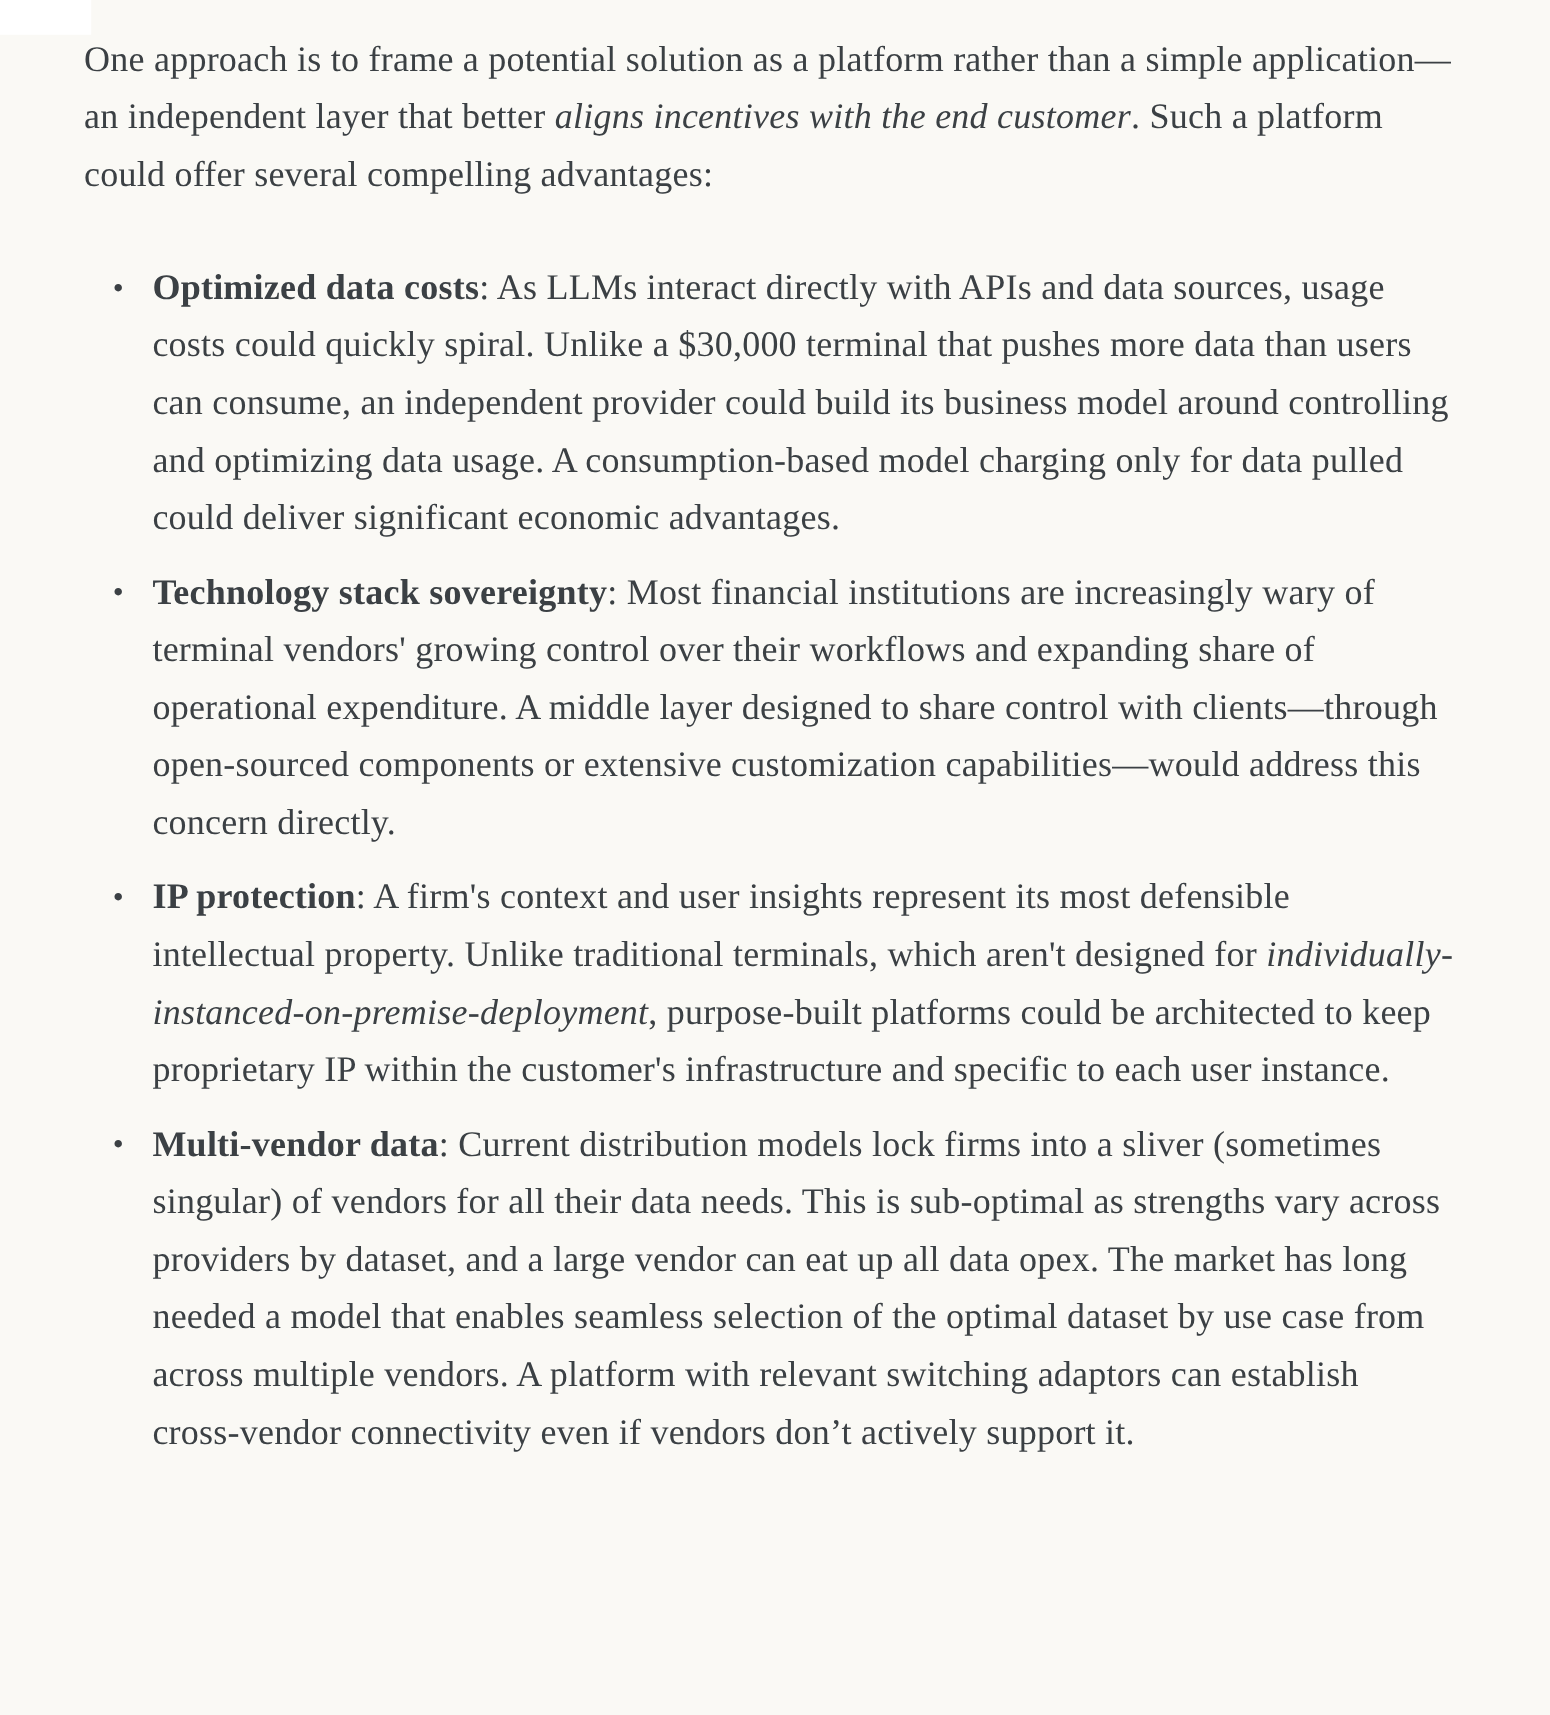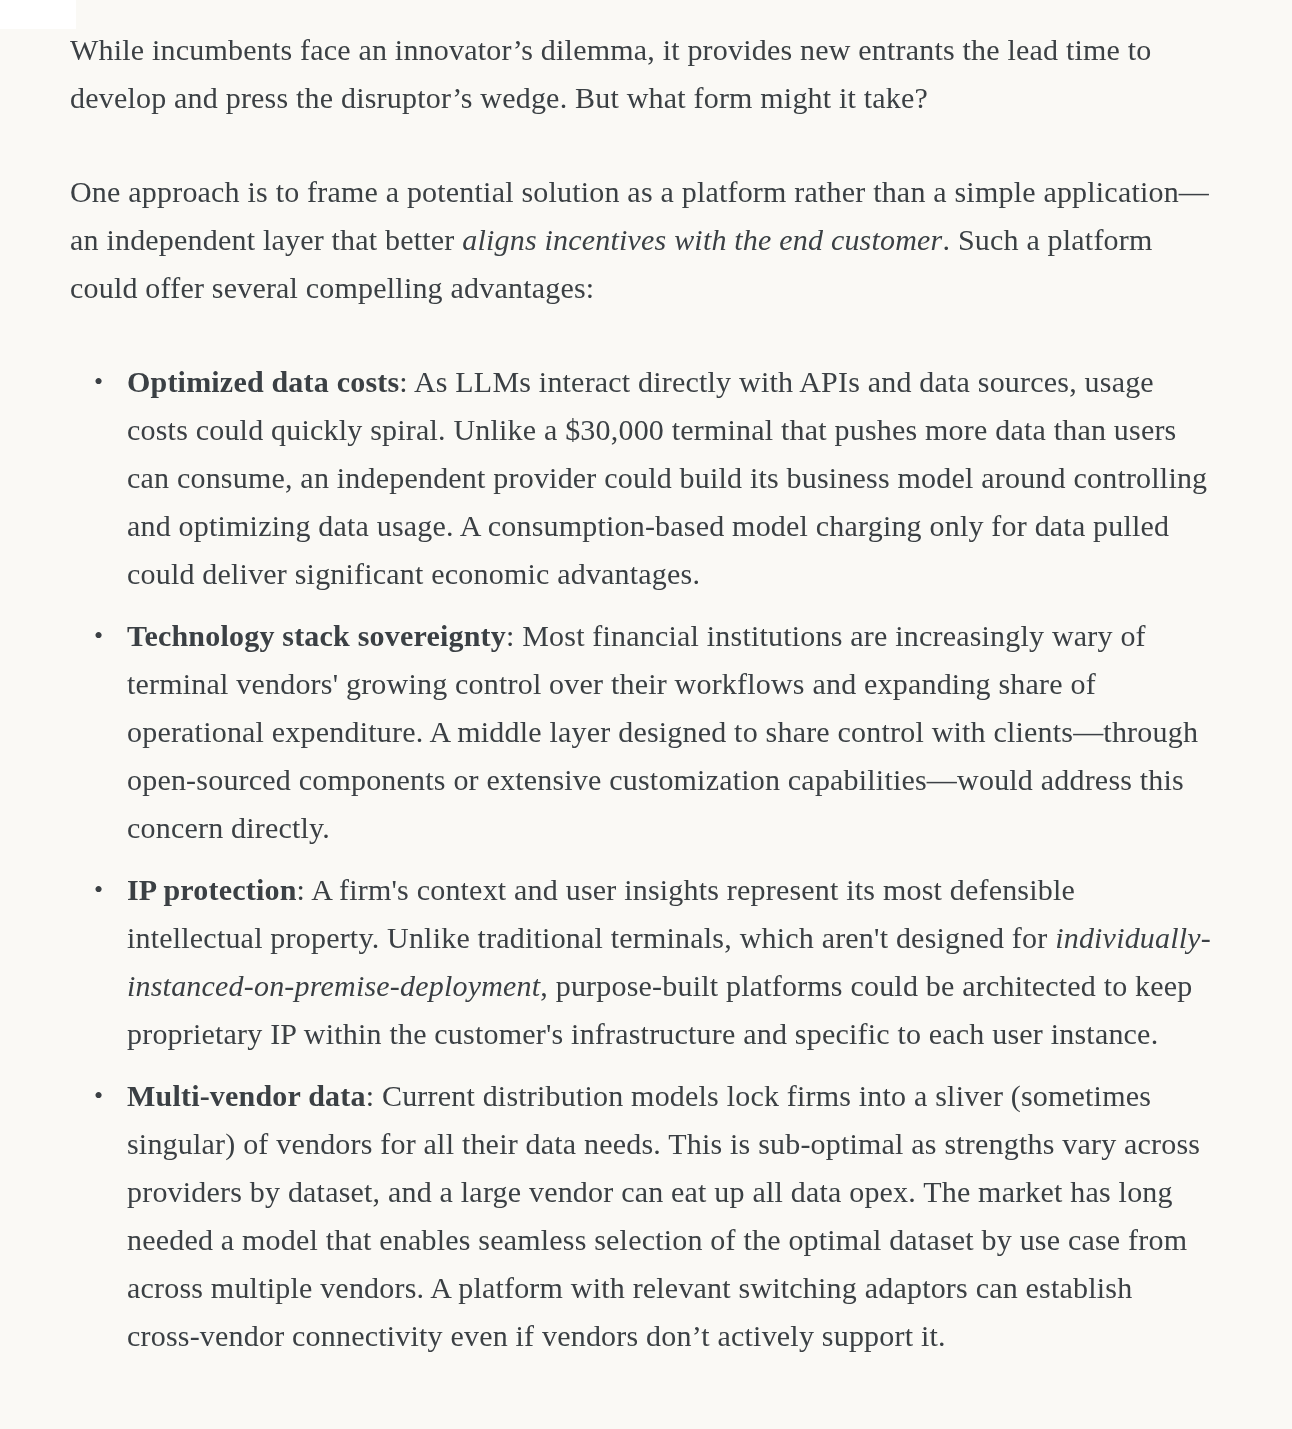--- a/index.html
+++ b/index.html
@@ -56,21 +56,20 @@
   em { font-style: italic; }
   strong { font-weight: bold; text-align: center; }
 </style>
 </head>
 <body style="background: rgb(250, 249, 245); color: rgb(59, 64, 68);">
 
 <div class="corner-patch"></div>
 
 <div class="content">
 
-  <p><span>While incumbents face an innovator’s dilemma, it provides new entrants the lead time to develop and press the disruptor’s wedge. But what form might it take?</span></p>
 
   <p><span>One approach is to frame a potential solution as a platform rather than a simple application—an independent layer that better </span><em>aligns incentives with the end customer</em><span>. Such a platform could offer several compelling advantages:</span></p>
 
   <ul class="advantages">
 
     <li>
       <span class="marker">•</span>
       <span class="li-text"><strong>Optimized data costs</strong><span>: As LLMs interact directly with APIs and data sources, usage costs could quickly spiral. Unlike a $30,000 terminal that pushes more data than users can consume, an independent provider could build its business model around controlling and optimizing data usage. A consumption-based model charging only for data pulled could deliver significant economic advantages.</span></span>
     </li>
 

